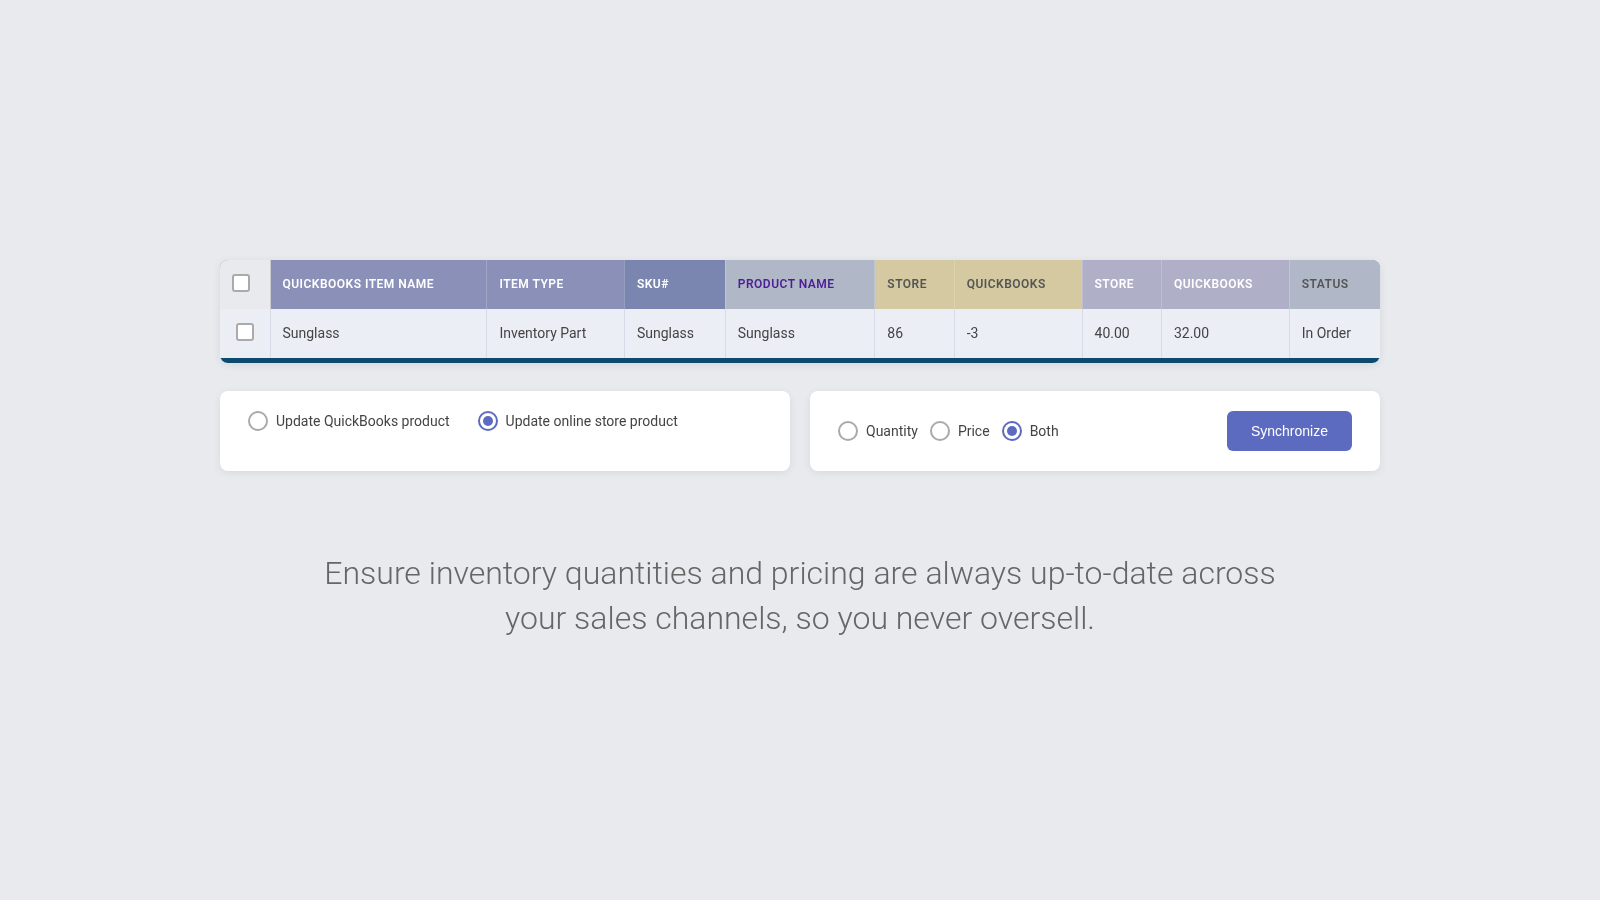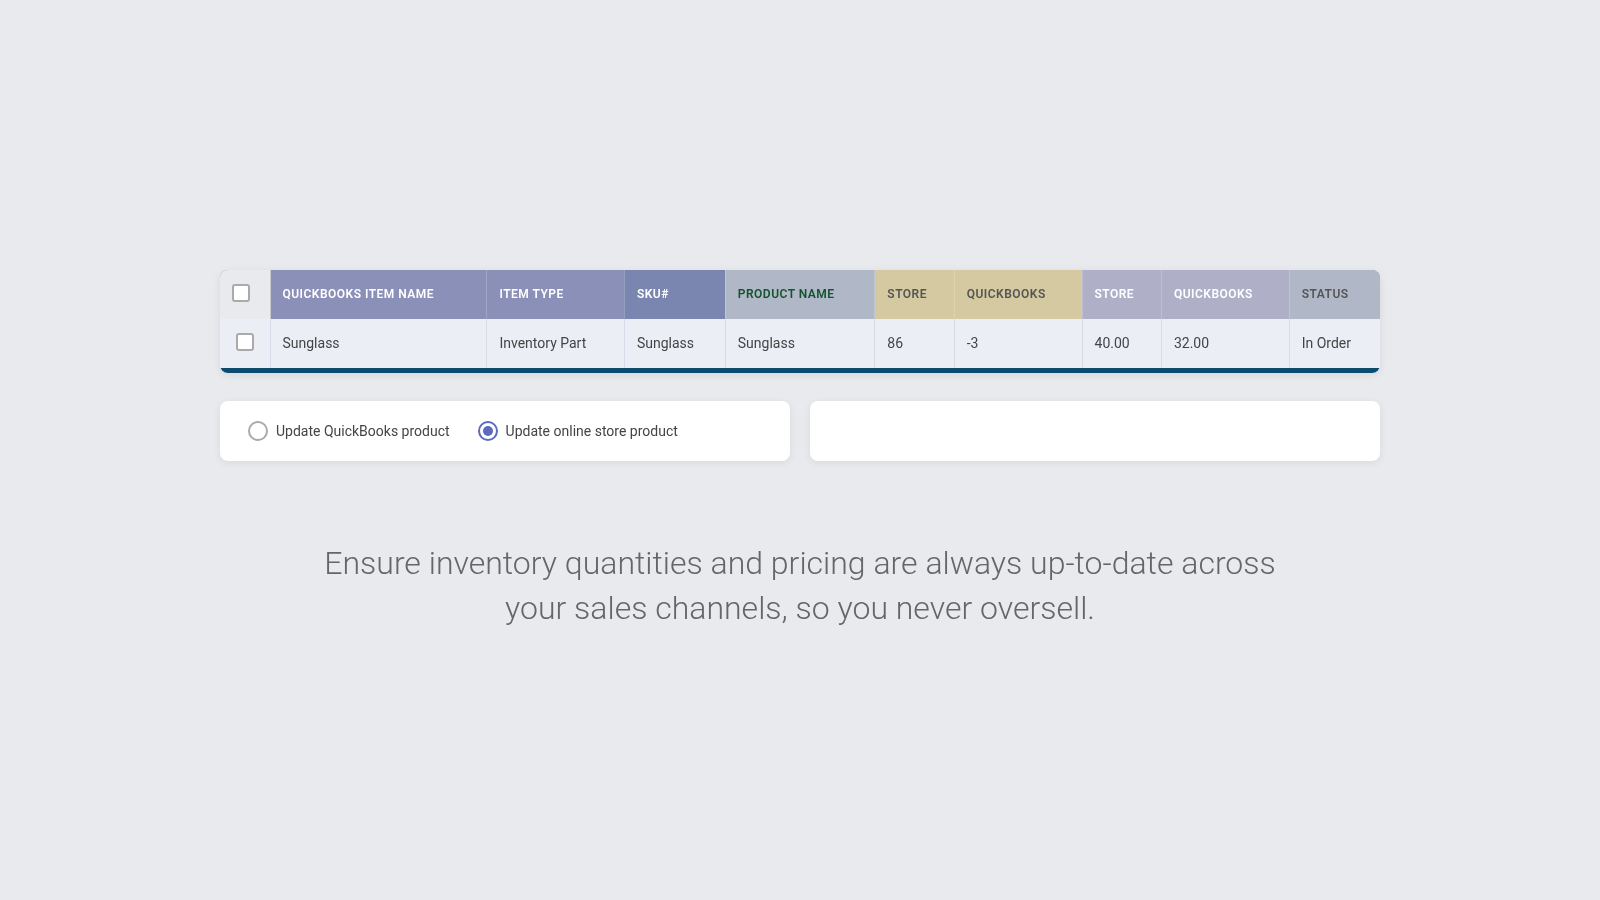--- a/index.html
+++ b/index.html
@@ -63,21 +63,21 @@
     thead th.col-item-type {
       background-color: #8b90b8;
     }
 
     thead th.col-sku {
       background-color: #7a86b0;
     }
 
     thead th.col-product-name {
       background-color: #b0b8c8;
-      color: #14532d;
+      color: #4c1d95;
     }
 
     thead th.col-store1 {
       background-color: #d4c9a0;
       color: #555;
     }
 
     thead th.col-quickbooks1 {
       background-color: #d4c9a0;
       color: #555;
@@ -307,20 +307,35 @@
         </label>
         <label class="radio-item">
           <span class="radio-circle selected"></span>
           <span>Update online store product</span>
         </label>
       </div>
     </div>
 
     <div class="option-panel option-panel-right">
       <div class="right-panel-content">
+        <div class="right-panel-row">
+          <label class="radio-item">
+            <span class="radio-circle"></span>
+            <span>Quantity</span>
+          </label>
+          <label class="radio-item">
+            <span class="radio-circle"></span>
+            <span>Price</span>
+          </label>
+          <label class="radio-item">
+            <span class="radio-circle selected"></span>
+            <span>Both</span>
+          </label>
+          <button class="sync-button">Synchronize</button>
+        </div>
       </div>
     </div>
   </div>
 
   <div class="tagline">
     <div>Ensure inventory quantities and pricing are always up-to-date across</div>
     <div>your sales channels, so you never oversell.</div>
   </div>
 
 </div>

